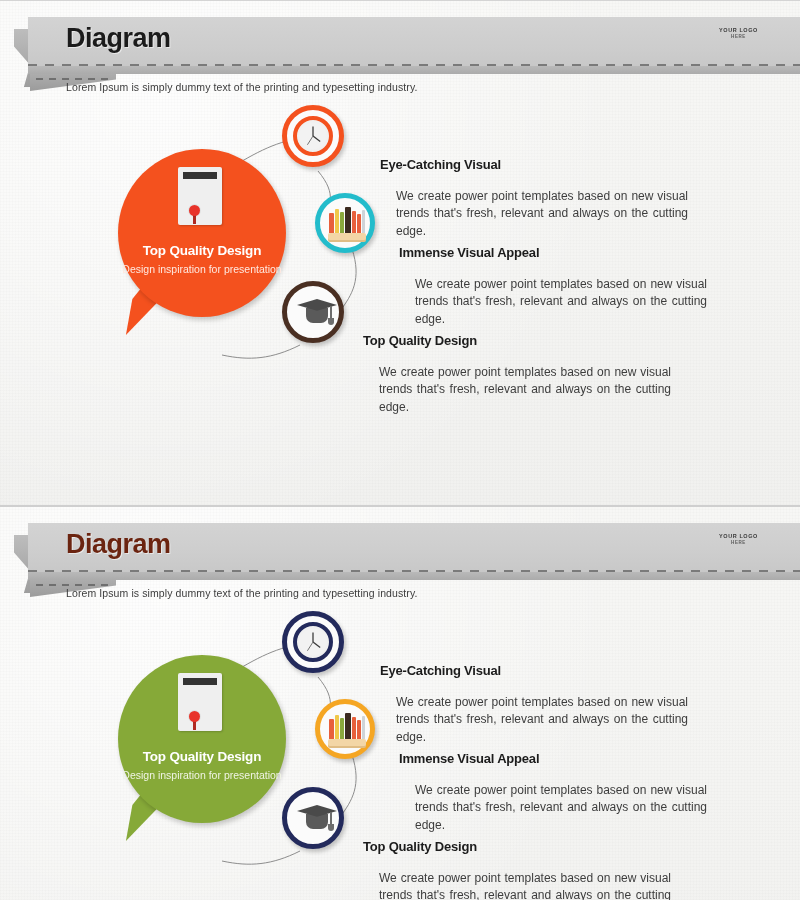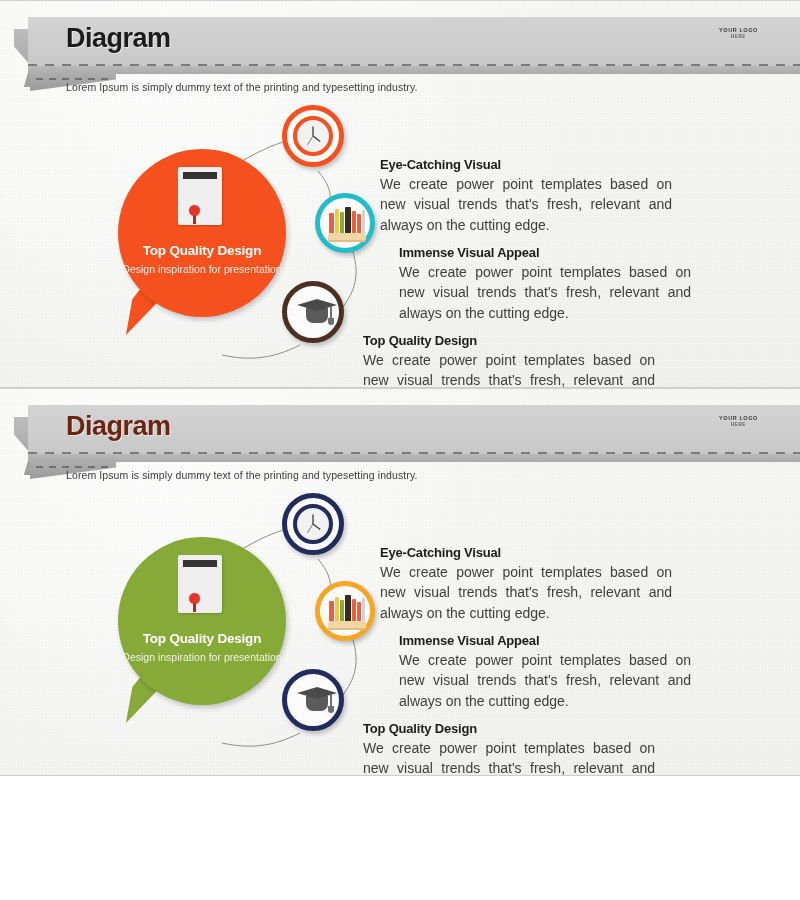--- a/index.html
+++ b/index.html
@@ -4,21 +4,21 @@
 <style>
   html,body{margin:0;padding:0;}
   body{
     width:800px;height:900px;
     background:#ffffff;
     font-family:"Liberation Sans","DejaVu Sans",sans-serif;
     overflow:hidden;
   }
   .slide{
     position:relative;
-    width:800px;height:388px;
+    width:800px;height:506px;
     background:
       radial-gradient(circle at 20% 18%, rgba(255,255,255,.85), rgba(0,0,0,0) 60%),
       linear-gradient(180deg,#f7f7f5 0%,#f4f4f2 55%,#f1f1ef 100%);
     box-sizing:border-box;
     border-top:1px solid #cfcfcf;
     border-bottom:1px solid #cfcfcf;
     overflow:hidden;
   }
   .slide::after{
     content:"";position:absolute;inset:0;pointer-events:none;
@@ -167,21 +167,21 @@
     position:absolute;left:31px;top:19px;width:6px;height:7px;background:#6d6d6d;
     border-radius:0 0 3px 3px;
   }
 
   
   .block{position:absolute;}
   .block h3{
     margin:0 0 2px 0;font-size:13px;font-weight:bold;color:#1c1c1c;letter-spacing:-.2px;
   }
   .block p{
-    margin:0;font-size:14px;color:#3d3d3d;line-height:1.45;
+    margin:16px;font-size:12px;color:#3d3d3d;line-height:1.45;
     width:292px;text-align:justify;
   }
   .block-1{left:380px;top:60px;}
   .block-2{left:399px;top:148px;}
   .block-3{left:363px;top:236px;}
 </style>
 </head>
 <body>
 
 <div class="slide first">

